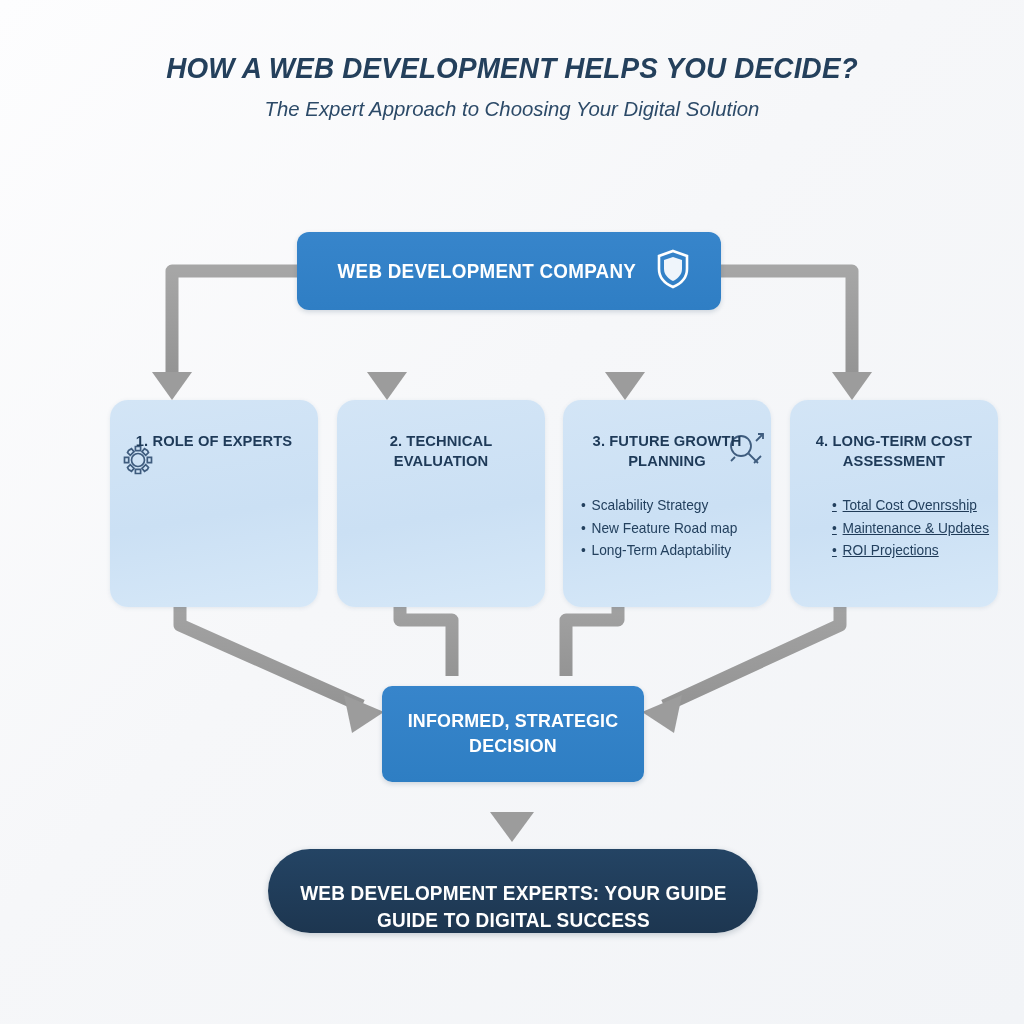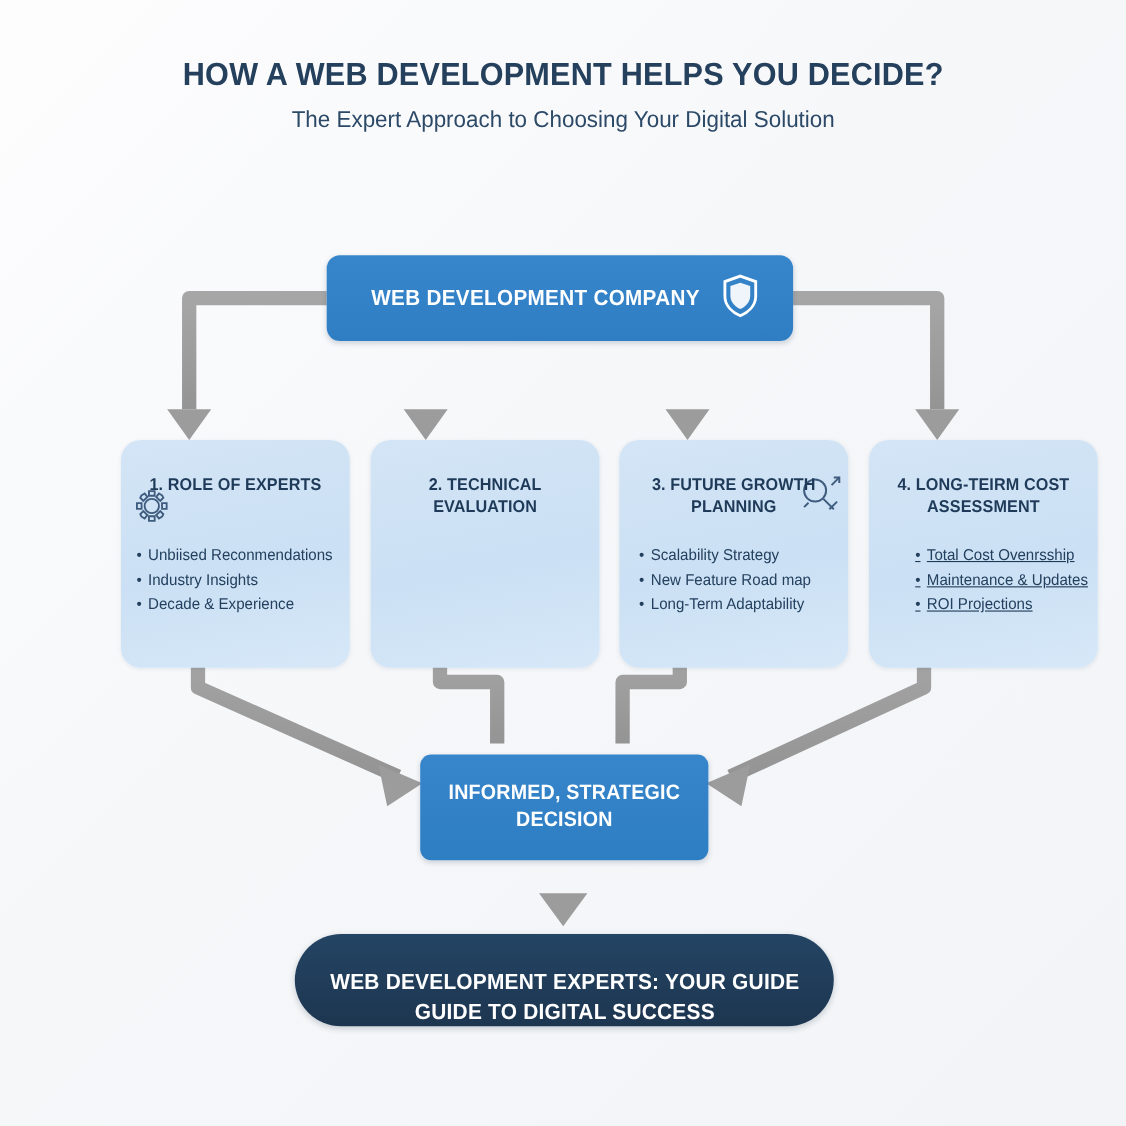--- a/index.html
+++ b/index.html
@@ -27,20 +27,21 @@
     pointer-events: none;
   }
 
   
   .header {
     position: absolute;
     left: 0;
     top: 52px;
     width: 1024px;
     text-align: center;
+    font-style: italic;
   }
   .title {
     font-size: 29px;
     font-weight: bold;
     letter-spacing: 0.2px;
     color: #24405c;
     margin: 0 0 12px 0;
     transform: scaleX(0.96);
   }
   .subtitle {
@@ -256,25 +257,20 @@
           <path d="M6.5 20 l0 2.6 4.2 0 0 -5.2 -4.2 0 z"></path>
           <path d="M33.5 20 l0 2.6 -4.2 0 0 -5.2 4.2 0 z"></path>
           <path d="M10.5 10.5 l3 -1.8 2.5 3 -3.7 3.7 -2.8 -2.9 z"></path>
           <path d="M29.5 29.5 l-3 1.8 -2.5 -3 3.7 -3.7 2.8 2.9 z"></path>
           <path d="M29.5 10.5 l-3 -1.8 -2.5 3 3.7 3.7 2.8 -2.9 z"></path>
           <path d="M10.5 29.5 l3 1.8 2.5 -3 -3.7 -3.7 -2.8 2.9 z"></path>
         </g>
       </svg>
     </span>
     <div class="card-title">1. ROLE OF EXPERTS</div>
-    <ul class="bullets">
-      <li>Unbiised Reconmendations</li>
-      <li>Industry Insights</li>
-      <li>Decade &amp; Experience</li>
-    </ul>
   </div>
 
   <div class="card" id="card-2">
     <div class="card-title">2. TECHNICAL
 EVALUATION</div>
   </div>
 
   <div class="card" id="card-3">
     <span class="card-icon" id="icon-growth">
       <svg width="46" height="46" viewBox="0 0 46 46">

